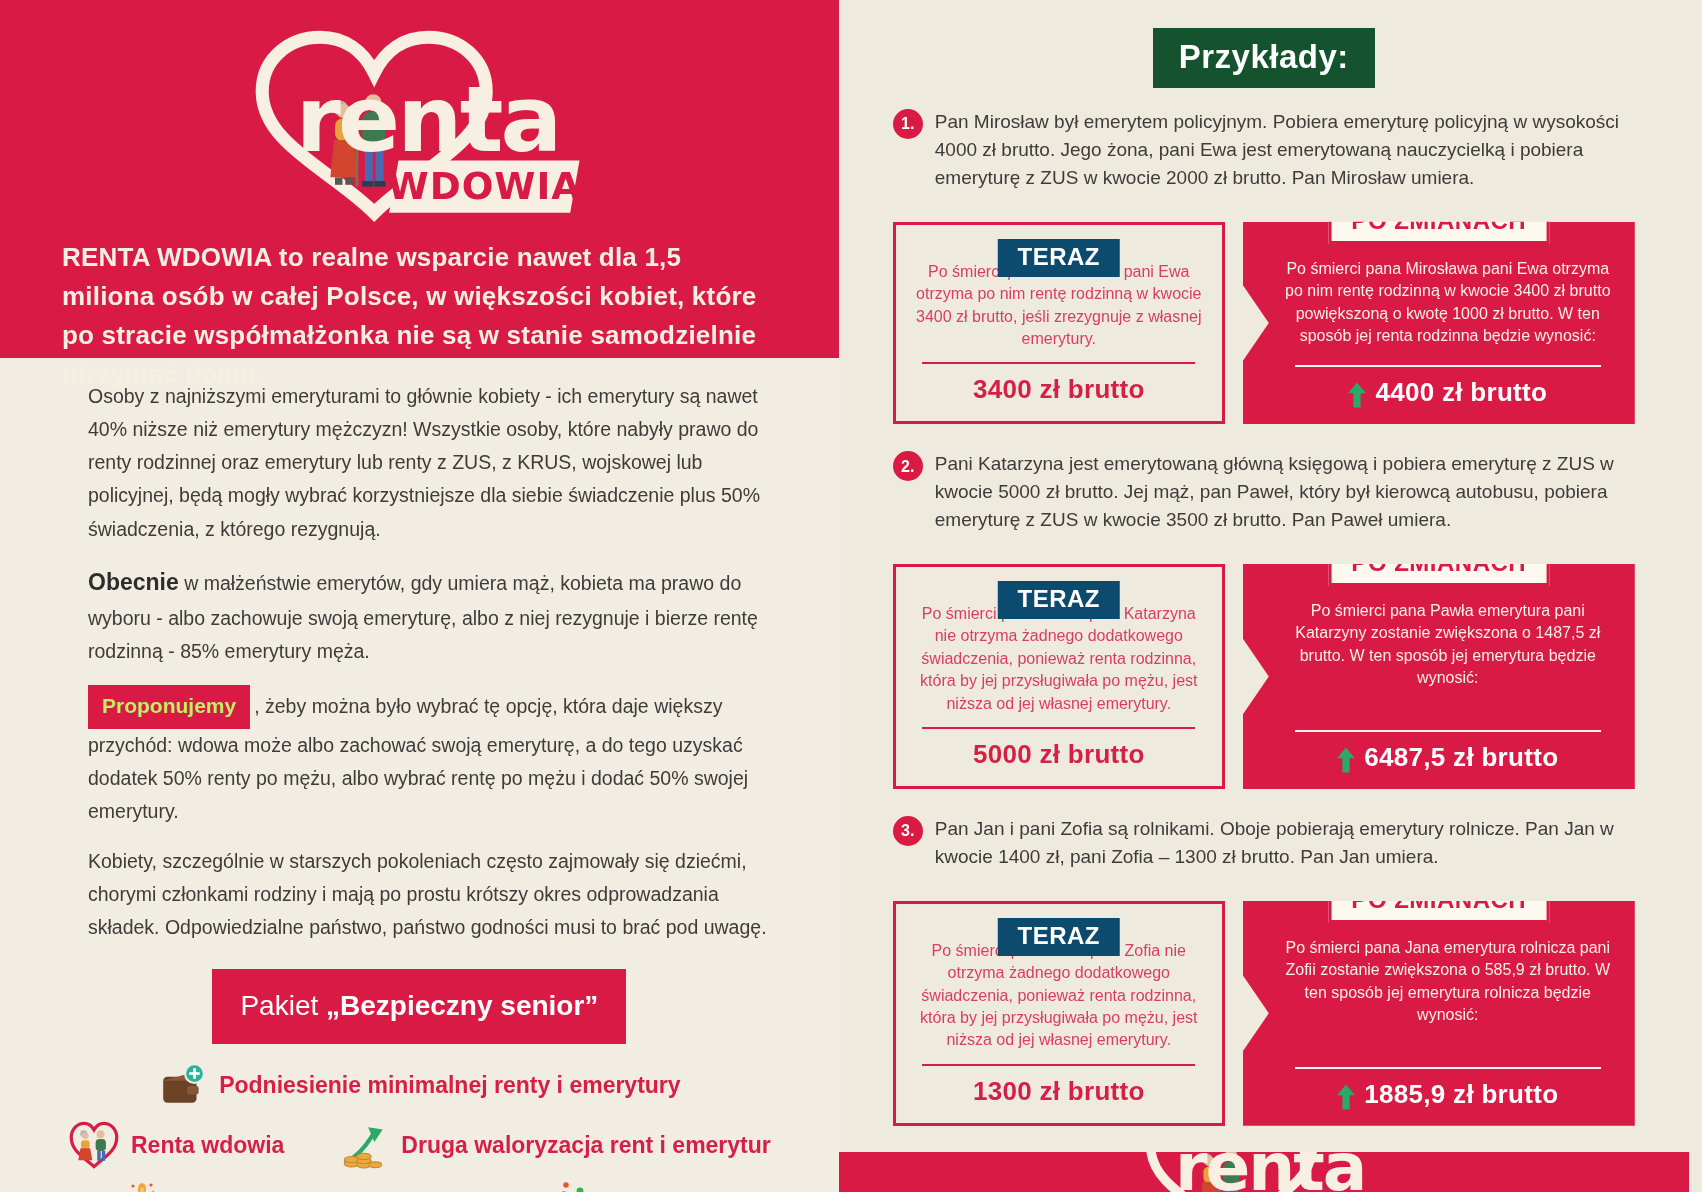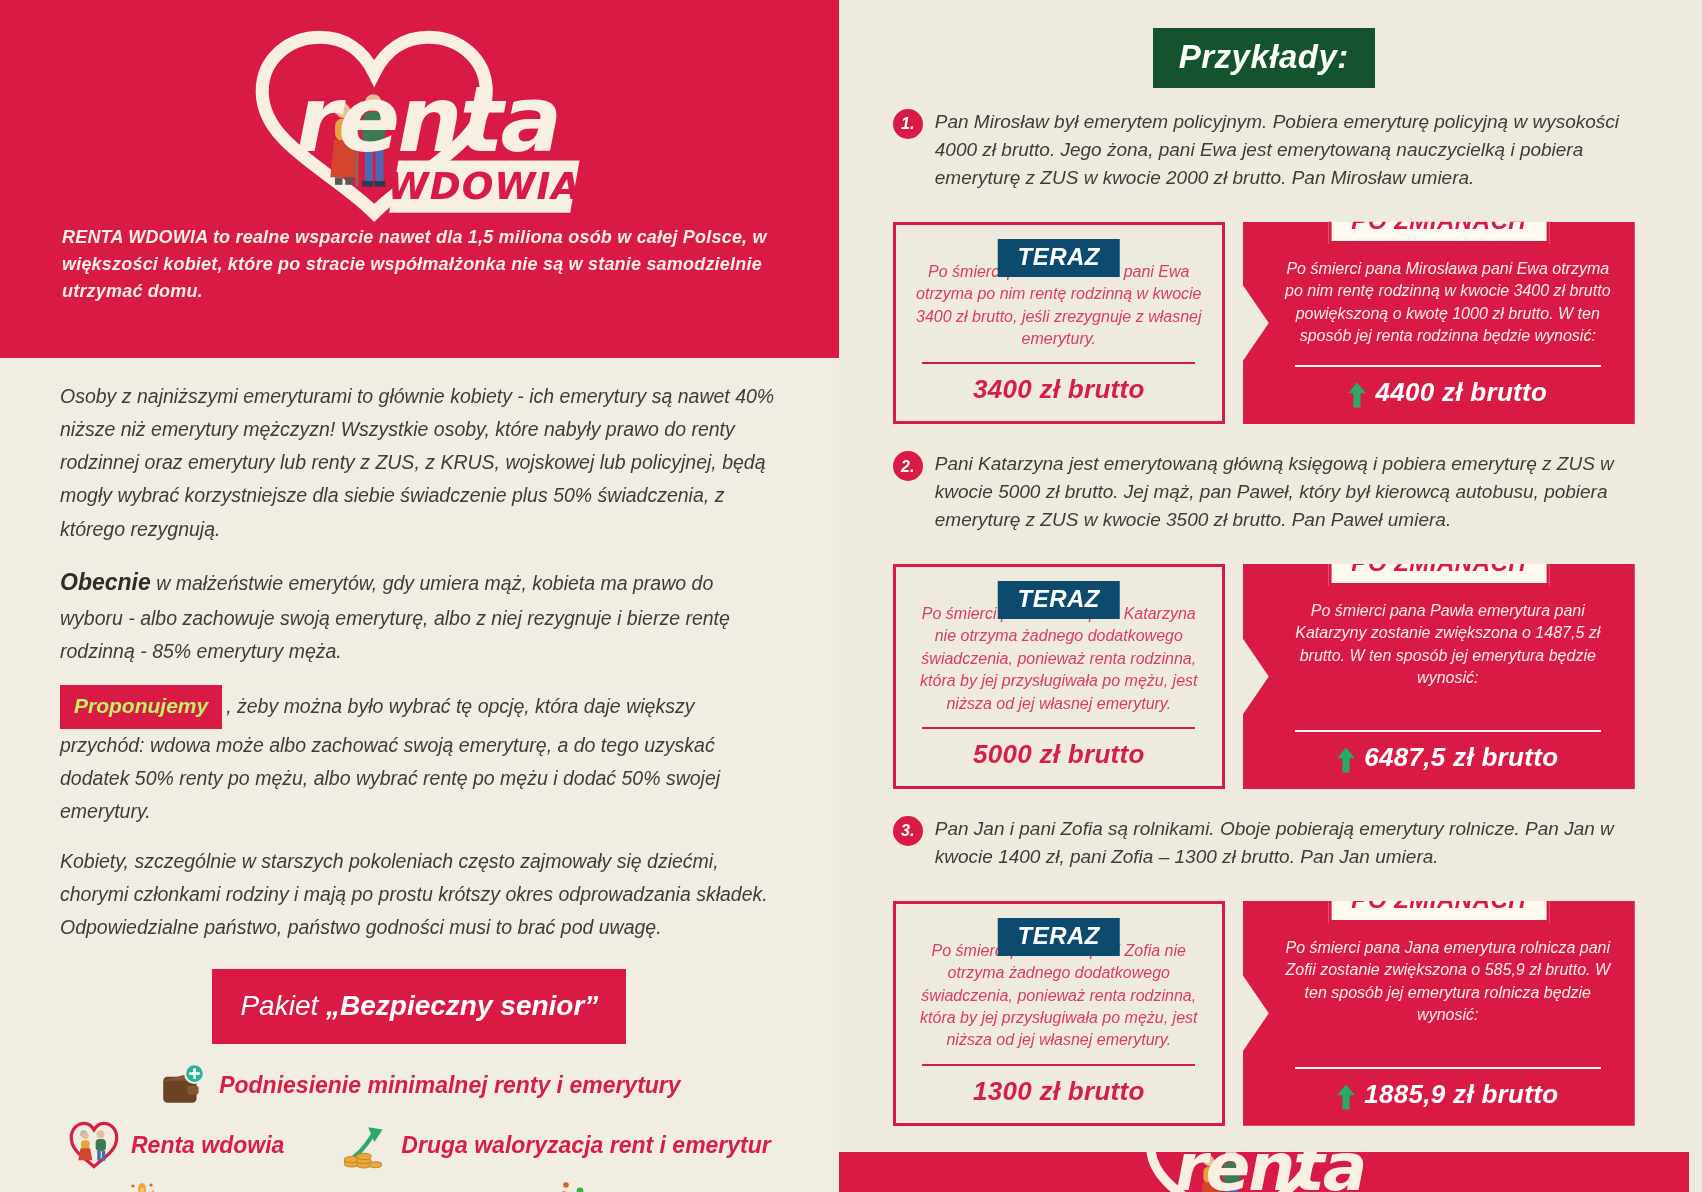--- a/index.html
+++ b/index.html
@@ -1,27 +1,27 @@
 <!DOCTYPE html>
 <html><head>
 <meta charset="utf-8">
 <style>
   * { margin:0; padding:0; box-sizing:border-box; }
   html,body { width:1702px; height:1192px; overflow:hidden; }
   body { font-family:"Liberation Sans", sans-serif; background:#efeade; }
-  .page { position:relative; width:1596px; height:1192px; display:flex;font-style:italic; }
+  .page { position:relative; width:1596px; height:1192px; display:flex; }
 
   
   .left-panel { width:850px; height:100%; background:#f2ede2; display:flex; flex-direction:column; }
   .left-header { height:358px; background:#d91a45; padding:28px 62px 0; color:#f6efe2; }
   .logo-wrap { display:flex; justify-content:center; }
-  .intro-text { font-size:18px; font-weight:bold; line-height:1.5; letter-spacing:.2px; }
+  .intro-text { margin-top:14px; font-size:26px; font-weight:bold; line-height:1.5; letter-spacing:.2px; }
 
   .left-body { flex:1; overflow:hidden; padding:22px 60px 0; color:#3d3c3a; font-size:19.5px; line-height:1.7; }
-  .para { margin-bottom:17px; }
+  .para { margin-bottom:17px;margin-left:28px; }
   .lead-bold { font-weight:bold; font-size:23px; color:#2e2d2b; }
   .chip-proponujemy { display:inline-block; background:#d91a45; color:#bef264; font-weight:bold; font-size:21px; padding:3px 14px 5px; margin-right:4px; }
 
   .pakiet { width:fit-content; margin:24px auto 16px; background:#d91a45; color:#ffffff; font-size:28px; padding:13px 28px 15px; }
   .pakiet .bold { font-weight:bold;margin-top:28px; }
 
   .benefits { display:flex; flex-direction:column; gap:9px; margin-top:4px; }
   .benefit-row { display:flex; align-items:center; justify-content:center; gap:56px; }
   .benefit-row.spread { justify-content:space-between; padding:0 8px; }
   .benefit { display:flex; align-items:center; gap:11px; }

